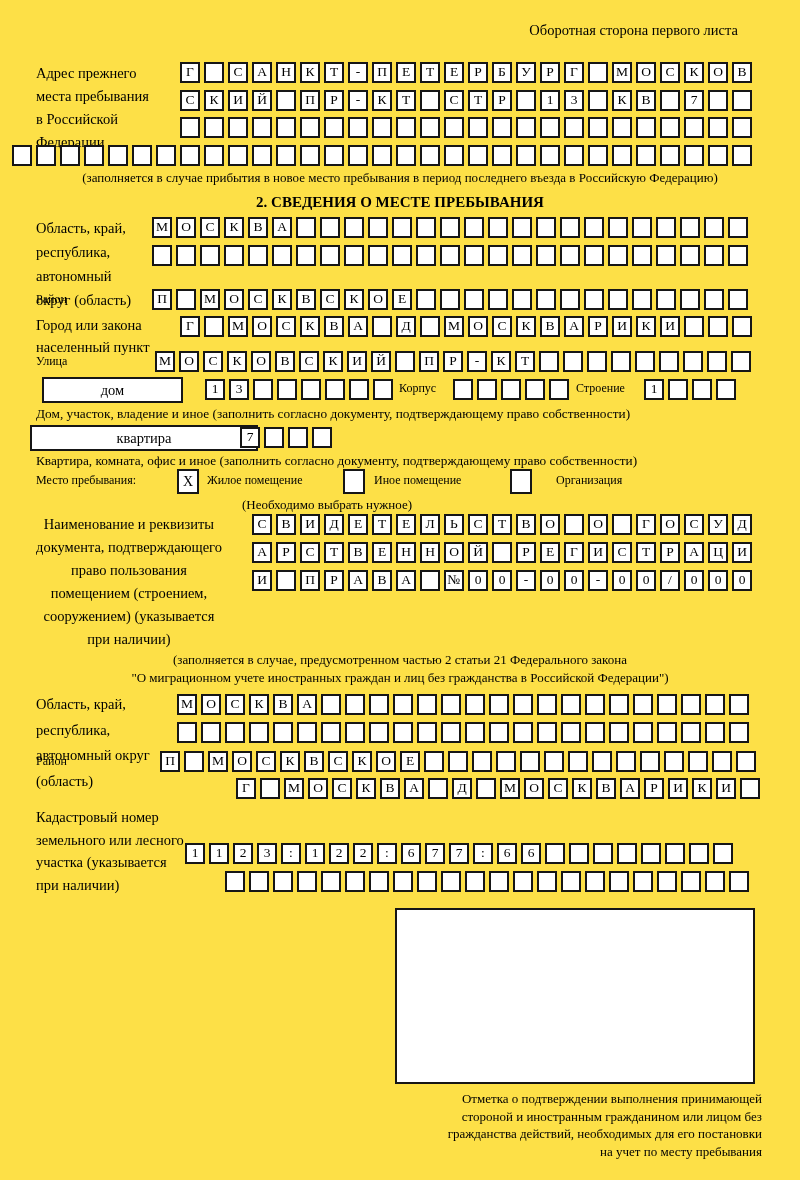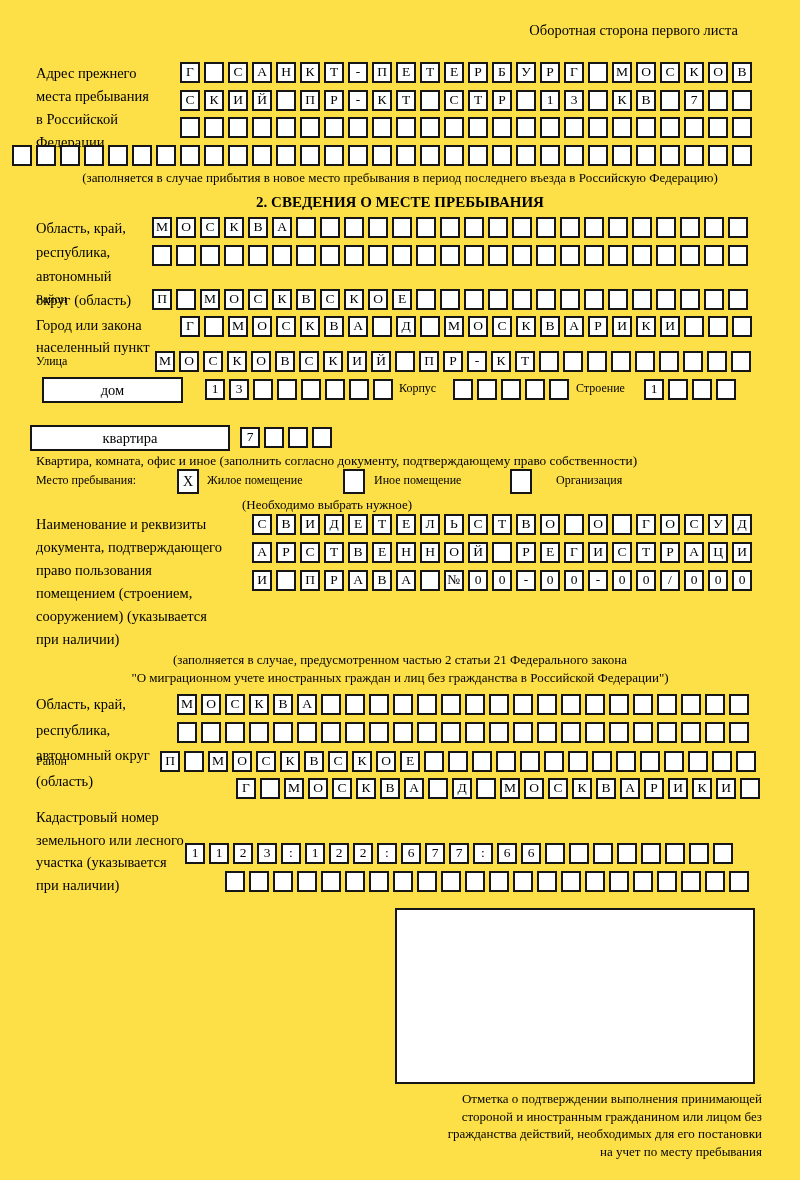--- a/index.html
+++ b/index.html
@@ -313,40 +313,41 @@
       <span class="cbox"></span>
       <span class="cbox"></span>
     </div>
   <div class="abs inline-lbl" style="left:576px;top:381px;">Строение</div>
   <div class="abs boxrow" style="left:644px;top:379px;">
       <span class="cbox">1</span>
       <span class="cbox"></span>
       <span class="cbox"></span>
       <span class="cbox"></span>
     </div>
-
-  <div class="abs widebox" style="left:30px;top:425px;width:200px;">квартира</div>
+  <div class="abs note" style="left:36px;top:406px;font-size:13.3px;">Дом, участок, владение и иное (заполнить согласно документу, подтверждающему право собственности)</div>
+
+  <div class="abs widebox" style="left:30px;top:425px;width:228px;">квартира</div>
   <div class="abs boxrow" style="left:240px;top:427px;">
       <span class="cbox">7</span>
       <span class="cbox"></span>
       <span class="cbox"></span>
       <span class="cbox"></span>
     </div>
   <div class="abs note" style="left:36px;top:453px;font-size:13.3px;">Квартира, комната, офис и иное (заполнить согласно документу, подтверждающему право собственности)</div>
 
   <div class="abs inline-lbl" style="left:36px;top:473px;">Место пребывания:</div>
   <div class="abs checkbox" style="left:177px;top:469px;">X</div>
   <div class="abs inline-lbl" style="left:207px;top:473px;">Жилое помещение</div>
   <div class="abs checkbox" style="left:343px;top:469px;"></div>
   <div class="abs inline-lbl" style="left:374px;top:473px;">Иное помещение</div>
   <div class="abs checkbox" style="left:510px;top:469px;"></div>
   <div class="abs inline-lbl" style="left:556px;top:473px;">Организация</div>
   <div class="abs note" style="left:242px;top:497px;">(Необходимо выбрать нужное)</div>
 
-  <div class="abs lbl" style="left:36px;top:513px;line-height:23px;">Наименование и реквизиты
+  <div class="abs lbl" style="left:36px;top:513px;line-height:23px;text-align:center;">Наименование и реквизиты
 документа, подтверждающего
 право пользования
 помещением (строением,
 сооружением) (указывается
 при наличии)</div>
   <div class="abs boxrow" style="left:252px;top:514px;">
       <span class="cbox">С</span>
       <span class="cbox">В</span>
       <span class="cbox">И</span>
       <span class="cbox">Д</span>

